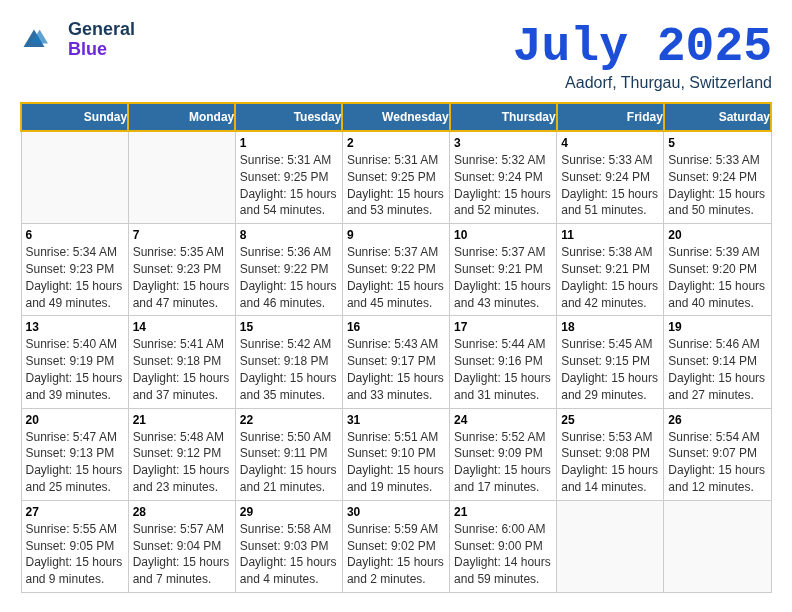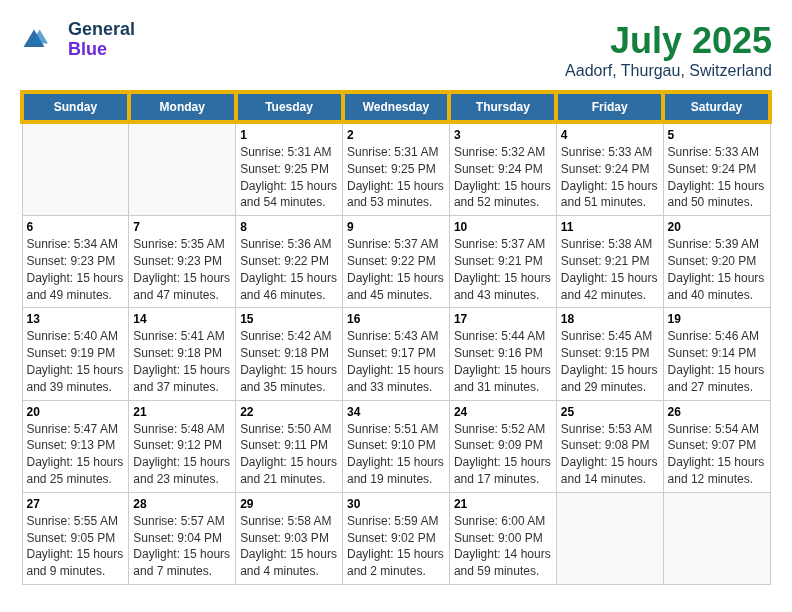--- a/index.html
+++ b/index.html
@@ -28,40 +28,41 @@
       line-height: 1.1;
     }
     .logo-icon {
       width: 28px;
       height: 28px;
     }
     .title-block {
       text-align: right;
     }
     .calendar-title {
-      font-size: 36px;
-      color: #15803d;
+      font-size: 48px;
+      color: #1d4ed8;
       font-weight: bold;
+      font-family: Liberation Mono, monospace;
     }
     .calendar-subtitle {
       font-size: 16px;
       color: #1a3a5c;
     }
     table {
       width: 100%;
       border-collapse: collapse;
       font-size: 11px;
     }
     th {
       background-color: #2e6da4;
       color: white;
-      padding: 6px 8px;
-      text-align: center;
+      padding: 6px 0;
+      text-align: right;
       font-size: 12px;
-      border: 4px solid #eab308;
+      border: 2px solid #eab308;
     }
     td {
       border: 1px solid #ccc;
       vertical-align: top;
       padding: 4px;
       height: 80px;
       width: 107px;
     }
     td.empty {
       background: #f9f9f9;
@@ -202,21 +203,21 @@
         </td>
         <td>
           <span class="day-num">21</span>
           <div class="day-info">Sunrise: 5:48 AM<br>Sunset: 9:12 PM<br>Daylight: 15 hours<br>and 23 minutes.</div>
         </td>
         <td>
           <span class="day-num">22</span>
           <div class="day-info">Sunrise: 5:50 AM<br>Sunset: 9:11 PM<br>Daylight: 15 hours<br>and 21 minutes.</div>
         </td>
         <td>
-          <span class="day-num">34</span>
+          <span class="day-num">31</span>
           <div class="day-info">Sunrise: 5:51 AM<br>Sunset: 9:10 PM<br>Daylight: 15 hours<br>and 19 minutes.</div>
         </td>
         <td>
           <span class="day-num">24</span>
           <div class="day-info">Sunrise: 5:52 AM<br>Sunset: 9:09 PM<br>Daylight: 15 hours<br>and 17 minutes.</div>
         </td>
         <td>
           <span class="day-num">25</span>
           <div class="day-info">Sunrise: 5:53 AM<br>Sunset: 9:08 PM<br>Daylight: 15 hours<br>and 14 minutes.</div>
         </td>

